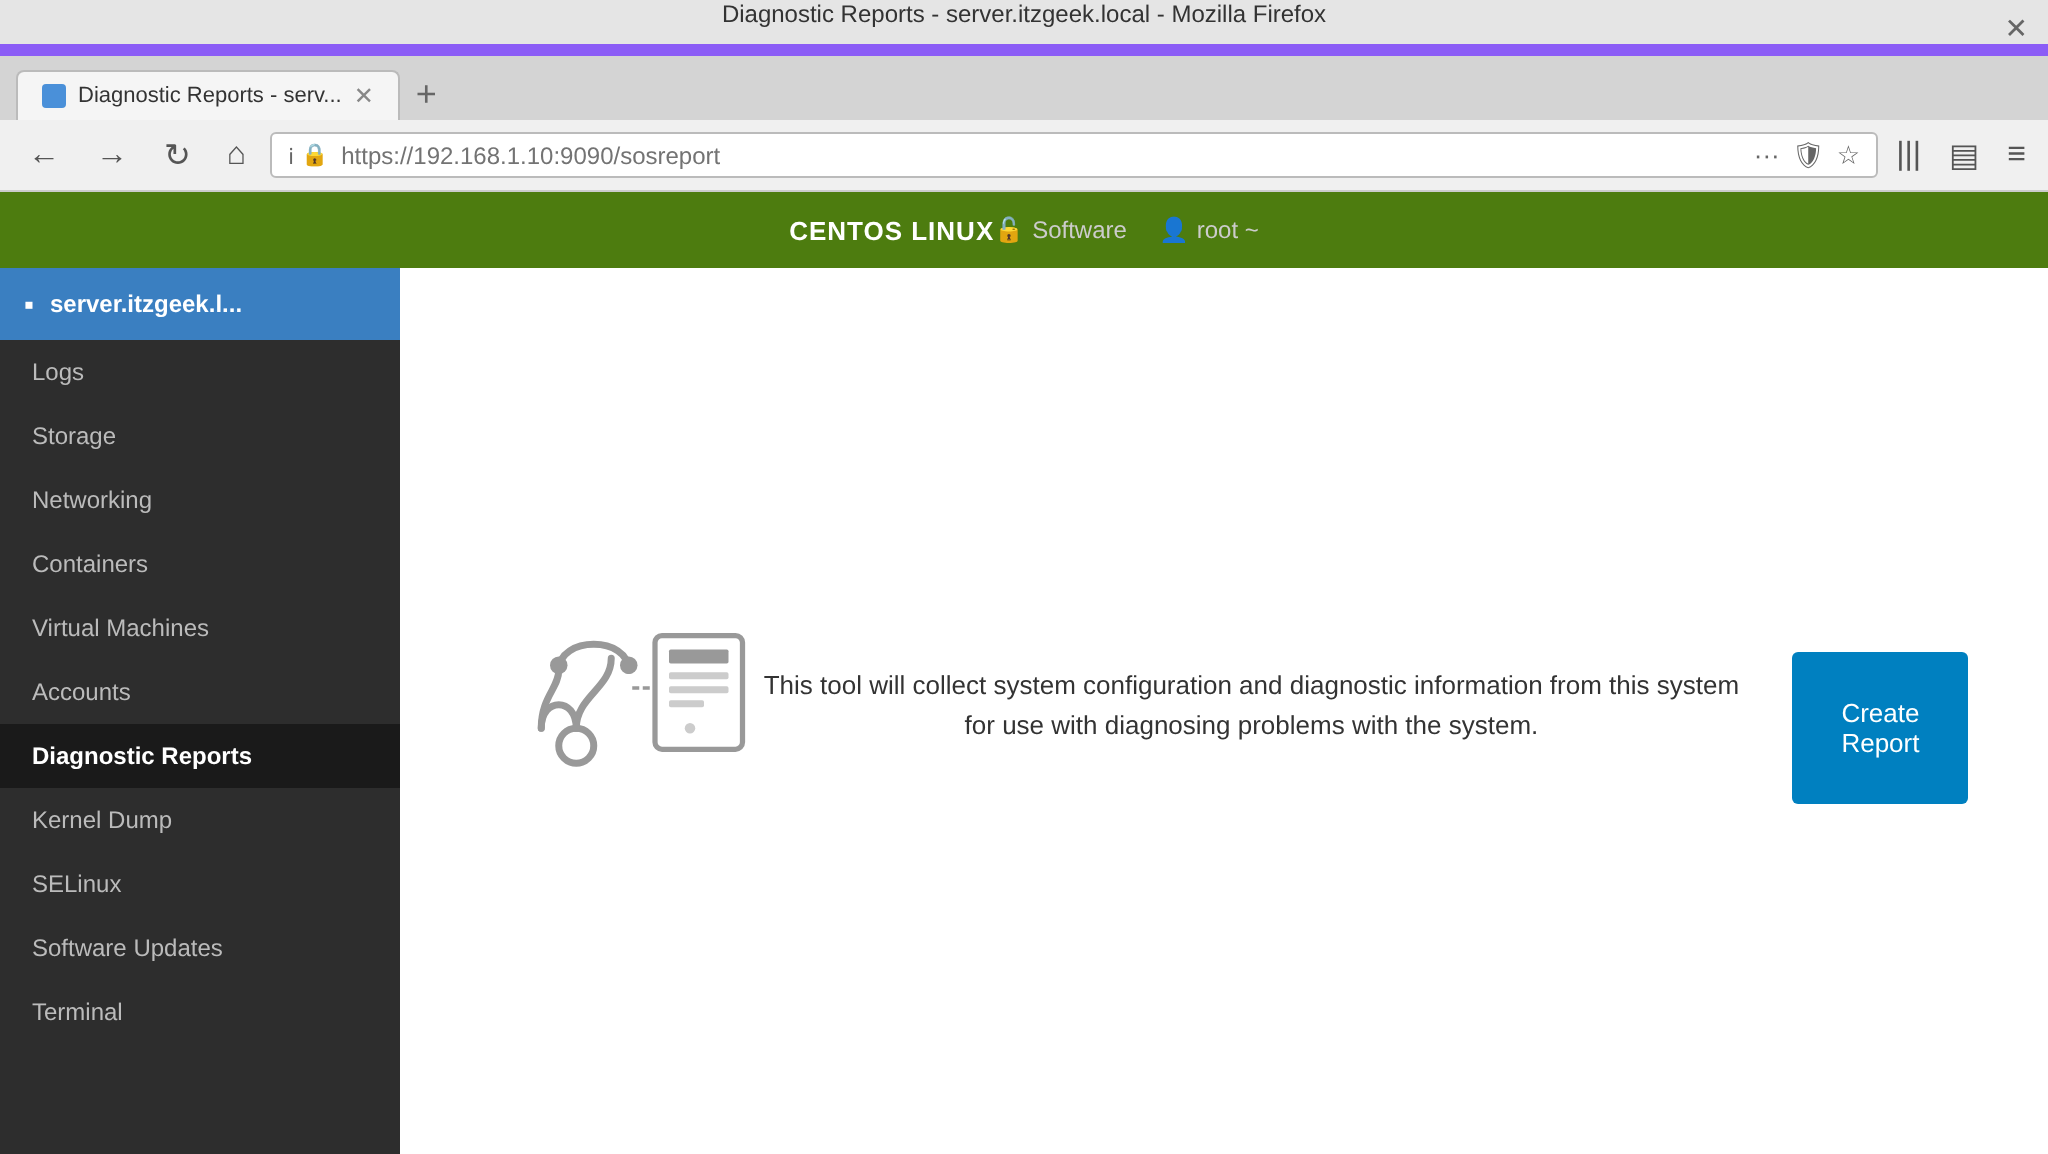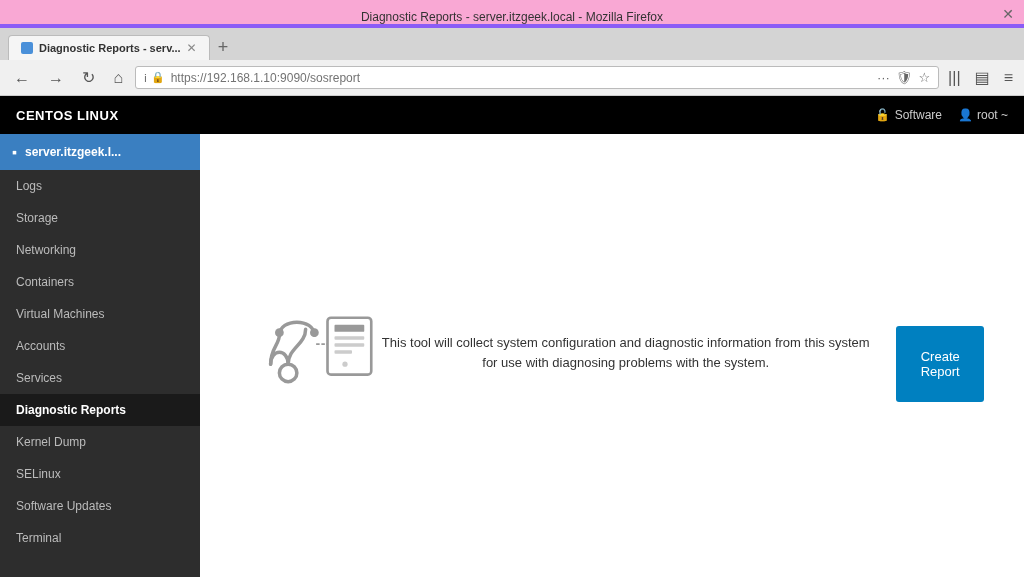--- a/index.html
+++ b/index.html
@@ -1,27 +1,27 @@
 <!DOCTYPE html>
 <html><head>
   <meta charset="utf-8">
   <style>
     * { margin: 0; padding: 0; box-sizing: border-box; }
     body { font-family: Arial, sans-serif; font-size: 13px; background: #fff; overflow: hidden; width: 1024px; height: 577px; }
 
     
     .browser-titlebar {
-      background: #f9a8d4;
+      background: #e5e5e5;
       height: 28px;
       display: flex;
-      align-items: flex-end;
+      align-items: flex-start;
       justify-content: center;
       font-size: 12px;
       color: #333;
-      border-bottom: 4px solid #8b5cf6;
+      border-bottom: 6px solid #8b5cf6;
       position: relative;
     }
     .browser-titlebar .close-btn {
       position: absolute;
       right: 10px;
       top: 6px;
       font-size: 14px;
       color: #666;
       cursor: pointer;
     }
@@ -52,21 +52,20 @@
       border-radius: 2px;
       flex-shrink: 0;
     }
     .browser-tab .tab-title {
       flex: 1;
       overflow: hidden;
       text-overflow: ellipsis;
       white-space: nowrap;
       font-size: 11px;
       color: #333;
-      font-weight: bold;
     }
     .browser-tab .tab-close {
       font-size: 12px;
       color: #888;
       cursor: pointer;
     }
     .new-tab-btn {
       background: none;
       border: none;
       font-size: 18px;
@@ -137,26 +136,26 @@
       background: none;
       border: none;
       font-size: 16px;
       color: #555;
       cursor: pointer;
       padding: 3px;
     }
 
     
     .cockpit-topbar {
-      background: #000000;
+      background: #4d7c0f;
       height: 38px;
       display: flex;
       align-items: center;
       padding: 0 16px;
-      justify-content: space-between;
+      justify-content: center;
     }
     .cockpit-brand {
       color: #fff;
       font-size: 13px;
       font-weight: bold;
       letter-spacing: 0.5px;
     }
     .cockpit-topbar-right {
       display: flex;
       align-items: center;
@@ -327,21 +326,20 @@
       <span class="sidebar-server-name">server.itzgeek.l...</span>
     </div>
     <div id="sidebar-nav">
 
     <div class="sidebar-nav-item">Logs</div>
         <div class="sidebar-nav-item">Storage</div>
         <div class="sidebar-nav-item">Networking</div>
         <div class="sidebar-nav-item">Containers</div>
         <div class="sidebar-nav-item">Virtual Machines</div>
         <div class="sidebar-nav-item">Accounts</div>
-        <div class="sidebar-nav-item">Services</div>
         <div class="sidebar-nav-item active">Diagnostic Reports</div>
         <div class="sidebar-nav-item">Kernel Dump</div>
         <div class="sidebar-nav-item">SELinux</div>
         <div class="sidebar-nav-item">Software Updates</div>
         <div class="sidebar-nav-item">Terminal</div>
       </div>
   </div>
 
   <div class="main-content">
     <div class="diagnostic-icon">

